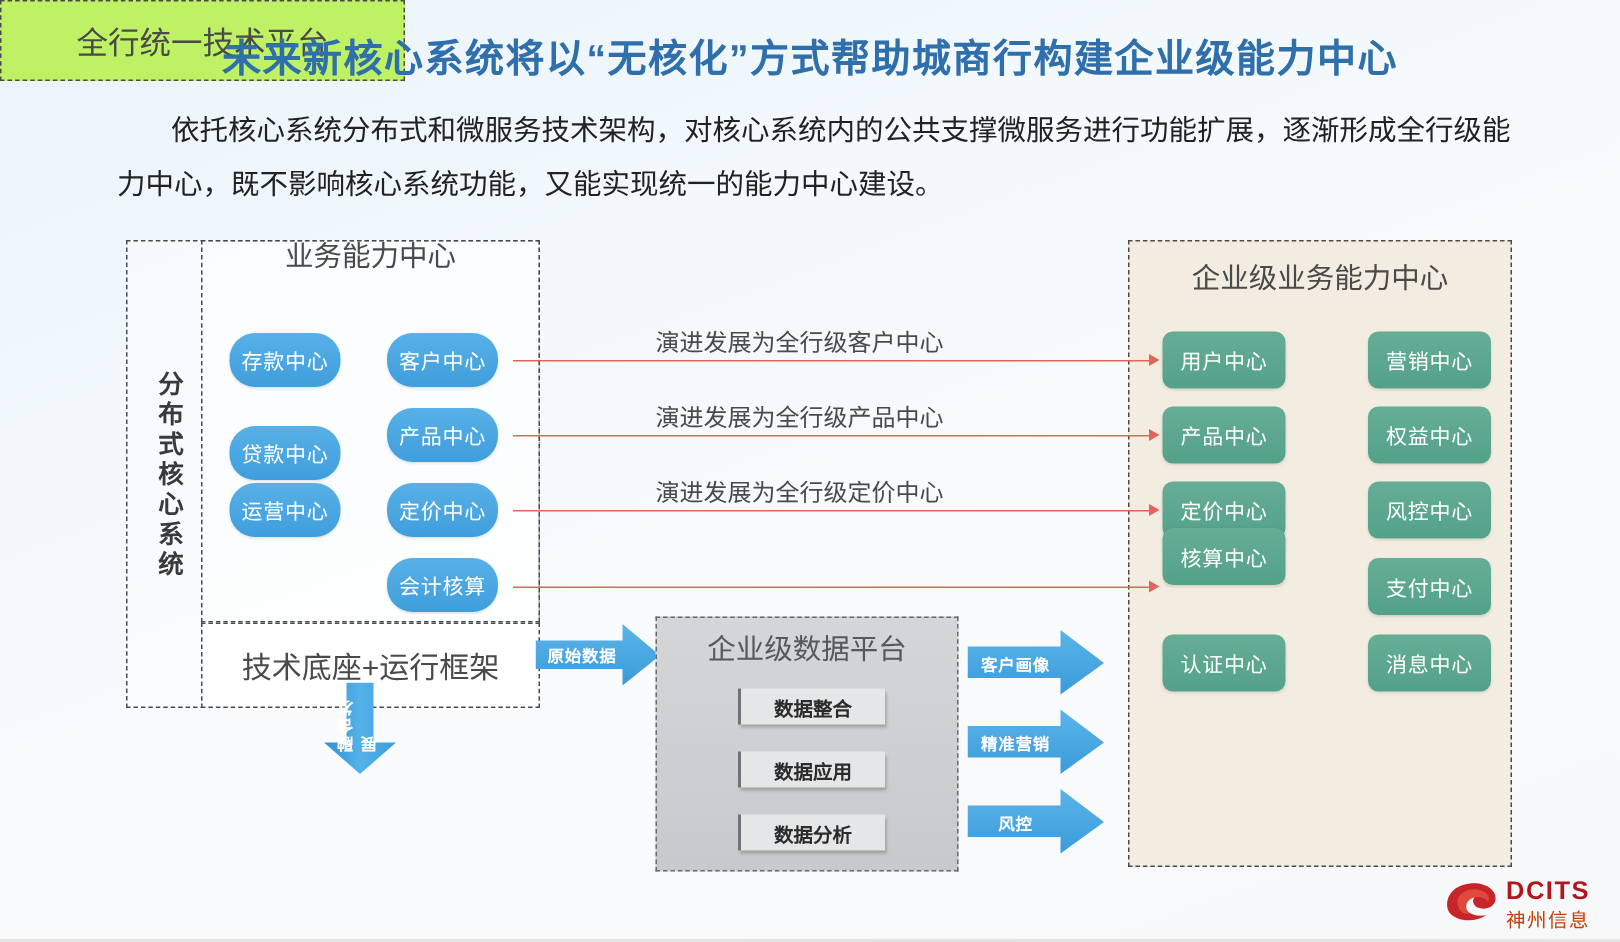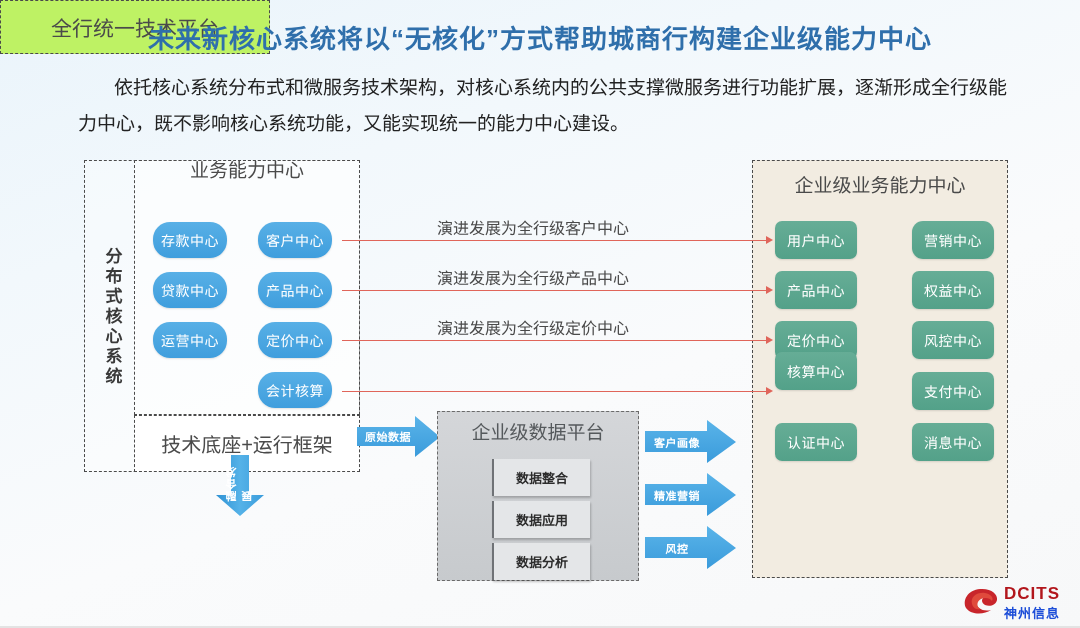--- a/index.html
+++ b/index.html
@@ -73,21 +73,21 @@
   #data-platform{
     left:437px;top:411px;width:202px;height:170px;
     background:linear-gradient(180deg,#d4d6d9 0%,#c7cacd 100%);
     border:1.5px dashed #6a6a6a;
   }
   #data-platform-title{
     position:absolute;left:437px;top:417px;width:202px;text-align:center;
     font-size:19px;color:#55595c;
   }
   .dp-item{
-    position:absolute;left:492px;width:96px;height:37px;
+    position:absolute;left:492px;width:96px;height:24px;
     background:#e4e6e8;border-left:2px solid #6f7276;
     box-shadow:1px 2px 2px rgba(0,0,0,.22);
     display:flex;align-items:center;justify-content:center;
     font-size:13px;color:#2c2c2c;font-weight:bold;
   }
 
   
   #ent-panel{
     left:752px;top:160px;width:256px;height:418px;background:#f2ece1;
   }
@@ -128,41 +128,41 @@
     color:#fff;font-size:11px;font-weight:bold;letter-spacing:.5px;
   }
 
   
   #logo{position:absolute;left:960px;top:582px;width:112px;height:40px;}
   #logo-en{
     position:absolute;left:1004px;top:584px;font-size:17px;font-weight:bold;
     color:#b2161c;letter-spacing:1px;
   }
   #logo-cn{
-    position:absolute;left:1004px;top:603px;font-size:13px;font-weight:bold;
-    color:#1d4ed8;letter-spacing:1px;
+    position:absolute;left:1004px;top:603px;font-size:13px;font-weight:normal;
+    color:#c2410c;letter-spacing:1px;
   }
   #footline{position:absolute;left:0;top:626px;width:1080px;height:2px;background:#e3e3e3;}
 </style>
 </head>
 <body>
 
 <div id="slide">
 
   <div class="title">未来新核心系统将以“无核化”方式帮助城商行构建企业级能力中心</div>
   <div class="subtitle">依托核心系统分布式和微服务技术架构，对核心系统内的公共支撑微服务进行功能扩展，逐渐形成全行级能力中心，既不影响核心系统功能，又能实现统一的能力中心建设。</div>
 
   <div class="dpanel" id="core-outer"></div>
   <div id="core-label">分布式核心系统</div>
 
   <div class="dpanel" id="biz-center"></div>
   <div id="biz-center-title">业务能力中心</div>
 
   <div class="bluebox" style="left:153px;top:222px;">存款中心</div>
-  <div class="bluebox" style="left:153px;top:272px;">贷款中心</div>
+  <div class="bluebox" style="left:153px;top:284px;">贷款中心</div>
   <div class="bluebox" style="left:153px;top:322px;">运营中心</div>
 
   <div class="bluebox" style="left:258px;top:222px;">客户中心</div>
   <div class="bluebox" style="left:258px;top:272px;">产品中心</div>
   <div class="bluebox" style="left:258px;top:322px;">定价中心</div>
   <div class="bluebox" style="left:258px;top:372px;">会计核算</div>
 
   <div class="dpanel" id="tech-base"></div>
   <div id="tech-base-label">技术底座+运行框架</div>
 
@@ -220,21 +220,21 @@
 
   <div class="dpanel" id="ent-panel"></div>
   <div id="ent-panel-title">企业级业务能力中心</div>
 
   <div class="greenbox" style="left:775px;top:221px;">用户中心</div>
   <div class="greenbox" style="left:775px;top:271px;">产品中心</div>
   <div class="greenbox" style="left:775px;top:321px;">定价中心</div>
   <div class="greenbox" style="left:775px;top:352px;">核算中心</div>
   <div class="greenbox" style="left:775px;top:423px;">认证中心</div>
 
-  <div class="greenbox" style="left:912px;top:221px;border-radius:11px;">营销中心</div>
+  <div class="greenbox" style="left:912px;top:221px;">营销中心</div>
   <div class="greenbox" style="left:912px;top:271px;">权益中心</div>
   <div class="greenbox" style="left:912px;top:321px;">风控中心</div>
   <div class="greenbox" style="left:912px;top:372px;">支付中心</div>
   <div class="greenbox" style="left:912px;top:423px;">消息中心</div>
 
   <div class="evo-line" style="left:342px;top:240px;width:424px;"></div>
   <div class="evo-head" style="left:766px;top:236px;"></div>
   <div class="evo-label" style="left:437px;top:215px;">演进发展为全行级客户中心</div>
 
   <div class="evo-line" style="left:342px;top:290px;width:424px;"></div>

